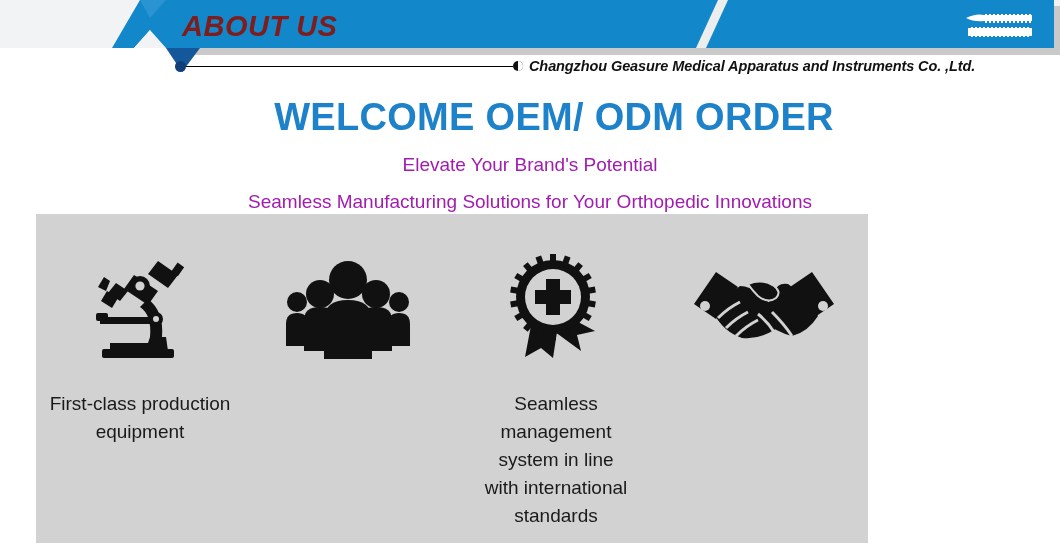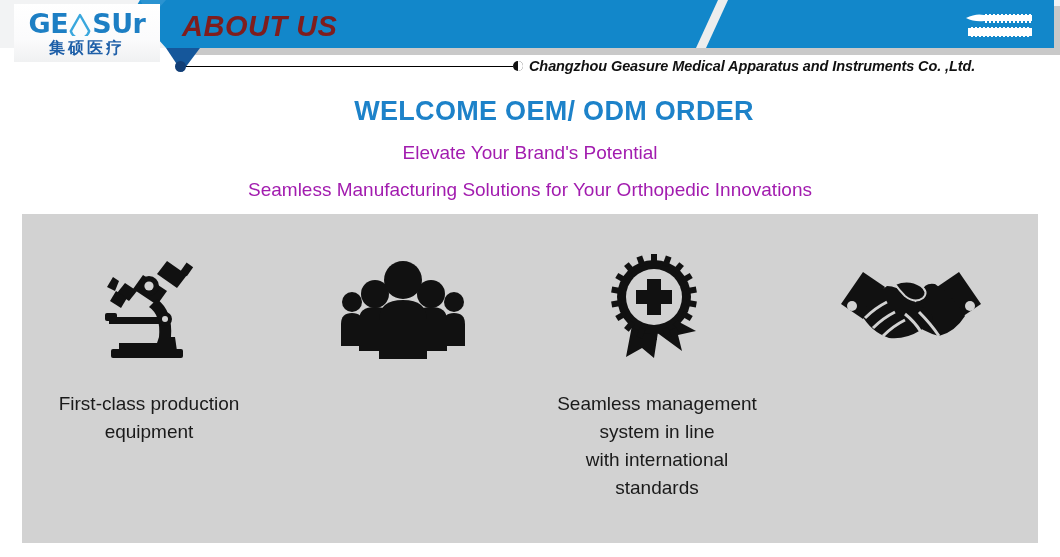--- a/index.html
+++ b/index.html
@@ -118,42 +118,42 @@
     font-weight: bold;
     color: #111111;
     white-space: nowrap;
     letter-spacing: -0.1px;
   }
 
   
   .headline {
     text-align: center;
     color: #1d82c9;
-    font-size: 27px;
+    font-size: 38px;
     font-weight: bold;
     letter-spacing: 0.3px;
     margin: 13px 0 0 0;
     line-height: 1.1;
     padding-left: 48px;
   }
   .subline {
     text-align: center;
     color: #a21caf;
     font-size: 19px;
     line-height: 1.55;
     margin: 11px 0 0 0;
     font-weight: normal;
   }
 
   
   .cards {
     position: absolute;
-    left: 22px;
+    left: 36px;
     top: 214px;
-    width: 1016px;
+    width: 832px;
     height: 329px;
     display: flex;
     gap: 0;
   }
   .card {
     flex: 1 1 0;
     background: #d2d2d2;
     display: flex;
     flex-direction: column;
     align-items: center;
@@ -192,30 +192,20 @@
 
     <polygon points="140,0 166,0 150,18" fill="#2a93d1"></polygon>
 
     <polygon points="166,48 200,48 182,72" fill="#15579b"></polygon>
 
     <polygon points="718,0 728,0 706,48 696,48" fill="#eceded"></polygon>
 
     <polygon points="112,48 134,48 150,30 150,48" fill="#f2f3f4"></polygon>
   </svg>
 
-  <div class="logo-panel">
-    <div class="logo-wordmark">
-      <span>GE</span>
-      <svg class="logo-mark-a" width="22" height="24" viewBox="0 0 22 24">
-        <path d="M11 3 L20.2 19.2 A 9.6 9.6 0 0 1 1.8 19.2 Z" fill="none" stroke="#3aa7dd" stroke-width="2.4" stroke-linejoin="round"></path>
-      </svg>
-      <span>SUr</span>
-    </div>
-    <div class="logo-cn">集硕医疗</div>
-  </div>
 
   <div class="about-title">ABOUT US</div>
 
   <svg class="screws-icon" width="76" height="28" viewBox="0 0 76 28">
     <g fill="#ffffff">
       <path d="M4 6 Q14 1 22 3 L70 3 L70 9 L22 9 Q12 10 4 6 Z"></path>
       <g>
         <rect x="23" y="2" width="2" height="9"></rect>
           <rect x="27" y="2" width="2" height="9"></rect>
         <rect x="31" y="2" width="2" height="9"></rect>

